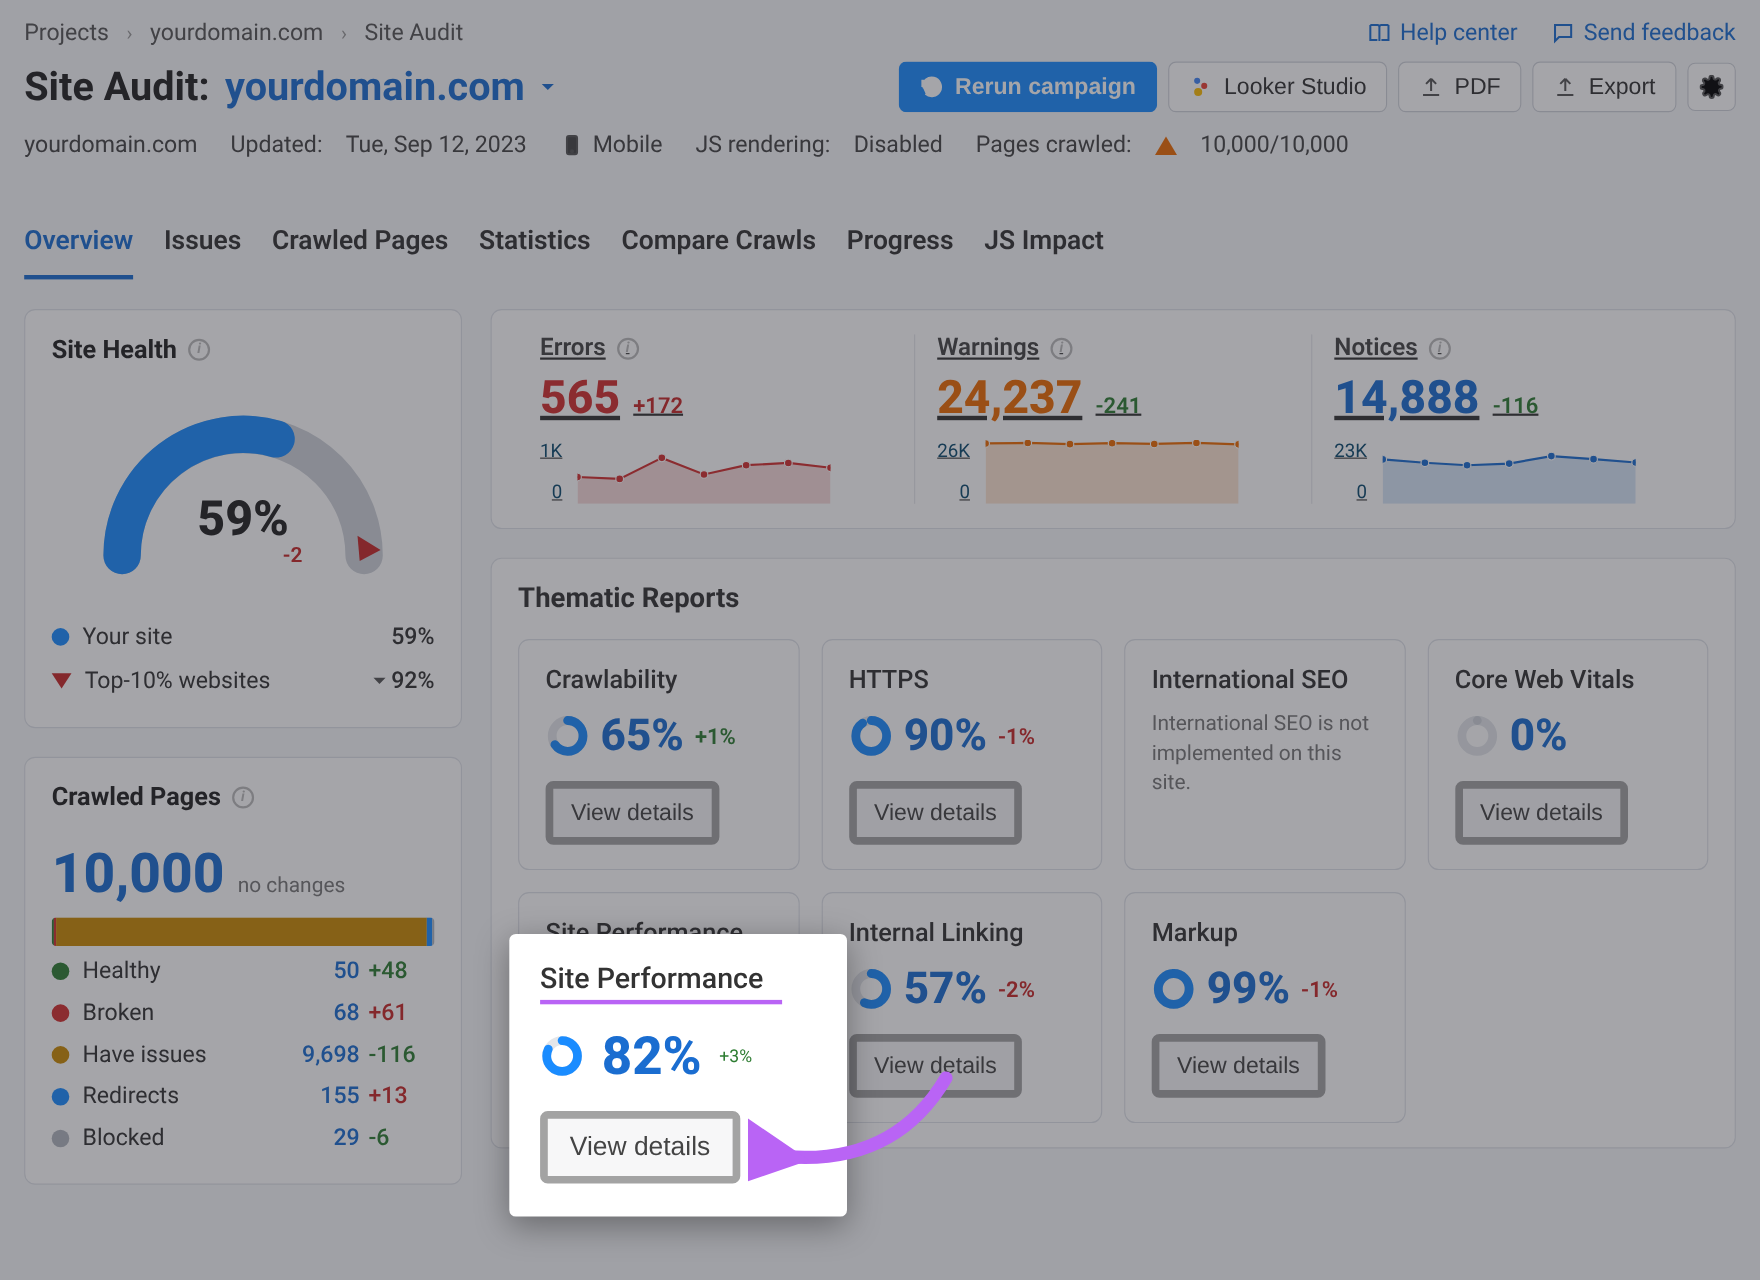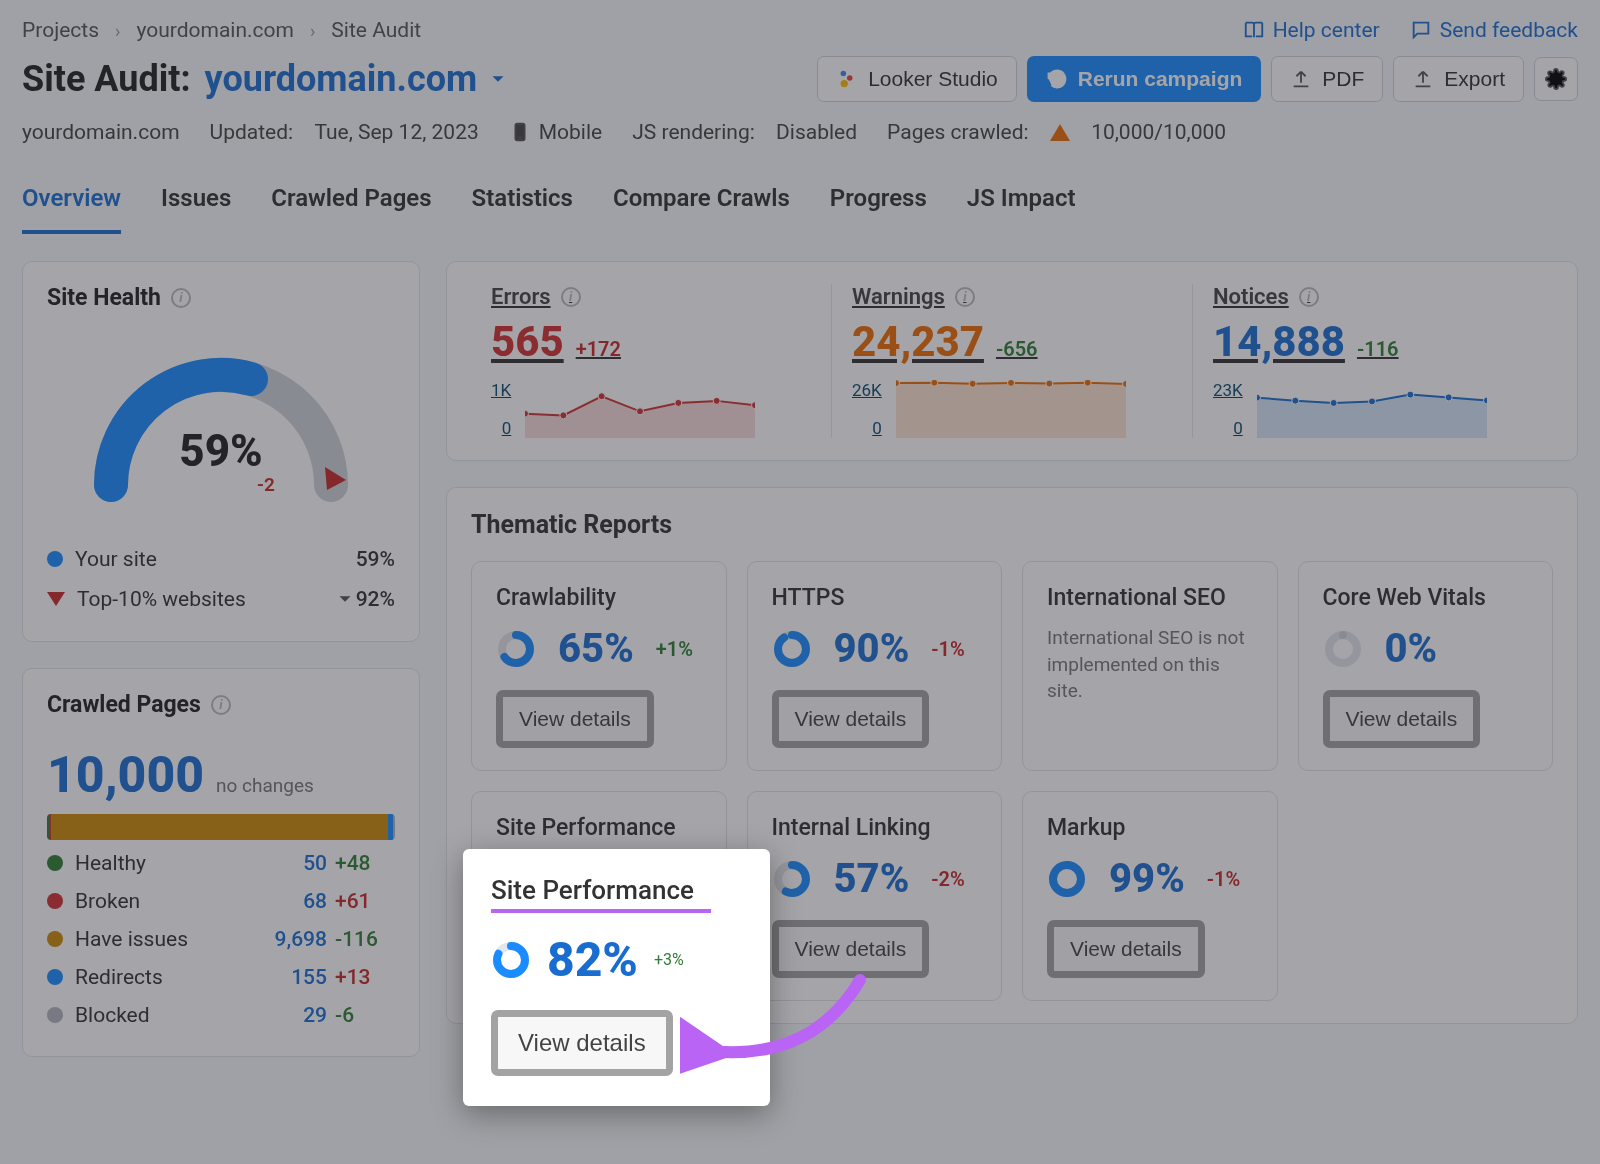--- a/index.html
+++ b/index.html
@@ -16,21 +16,21 @@
 .title-left { display: flex; align-items: center; gap: 14px; }
 .title-left h1 { font-size: 36px; font-weight: 700; color: #222; }
 .title-left .domain { font-size: 36px; font-weight: 700; color: #1a6dd0; display: flex; align-items: center; gap: 10px; }
 .title-right { display: flex; align-items: center; gap: 10px; }
 .btn { display: inline-flex; align-items: center; gap: 10px; padding: 10px 18px; border-radius: 7px; font-size: 21px; font-weight: 600; cursor: pointer; border: 1px solid transparent; }
 .btn-primary { background: #1a8cff; color: #fff; }
 .btn-outline { background: #fff; border: 1px solid #cfd3da; color: #333; font-weight: 500; }
 .btn-icon-only { background: #fff; border: 1px solid #cfd3da; width: 44px; height: 44px; justify-content: center; padding: 0; }
 .meta-row { display: flex; align-items: center; gap: 30px; margin-top: 18px; font-size: 21px; color: #444; }
 .meta-row .item { display: flex; align-items: center; gap: 8px; }
-.tabs { display: flex; gap: 40px; margin-top: 40px; border-bottom: 1px solid transparent; text-align: right; }
+.tabs { display: flex; gap: 28px; margin-top: 60px; border-bottom: 1px solid transparent; text-align: right; }
 .tab { font-size: 24px; font-weight: 600; color: #333; padding-bottom: 18px; cursor: pointer; }
 .tab.active { color: #1a6dd0; border-bottom: 4px solid #1a6dd0; }
 .content { display: flex; gap: 26px; margin-top: 26px; }
 .left-col { width: 398px; display: flex; flex-direction: column; gap: 26px; }
 .right-col { flex: 1; display: flex; flex-direction: column; gap: 26px; }
 .card { background: #fff; border: 1px solid #dfe2e8; border-radius: 10px; padding: 22px 24px; }
 .card h3 { font-size: 23px; font-weight: 700; display: flex; align-items: center; gap: 10px; color: #222; }
 .info-i { display: inline-flex; width: 20px; height: 20px; border-radius: 50%; border: 2px solid #bbb; color: #bbb; align-items: center; justify-content: center; font-size: 13px; font-style: italic; font-weight: 700; }
 .gauge-wrap { position: relative; width: 300px; height: 180px; margin: 24px auto 0; }
 .gauge-wrap svg { display: block; }
@@ -63,21 +63,21 @@
 .sum-col .bigval .d { font-size: 20px; font-weight: 600; }
 .errors-c { color: #d32f2f; }
 .warnings-c { color: #ed6c02; }
 .notices-c { color: #1a6dd0; }
 .spark-wrap { display: flex; align-items: center; margin-top: 14px; gap: 14px; }
 .spark-labels { display: flex; flex-direction: column; justify-content: space-between; height: 58px; font-size: 17px; color: #0c4a6e; text-align: right; }
 .thematic h2 { font-size: 25px; font-weight: 700; margin-bottom: 22px; }
 .tgrid { display: grid; grid-template-columns: repeat(4, 1fr); gap: 20px; }
 .tcard { background: #fff; border: 1px solid #dfe2e8; border-radius: 10px; padding: 22px 24px; min-height: 210px; display: flex; flex-direction: column; }
 .tcard h5 { font-size: 23px; font-weight: 500; color: #333; margin-bottom: 14px; }
-.tcard .pct-row { display: flex; align-items: center; gap: 22px; margin-bottom: 18px; }
+.tcard .pct-row { display: flex; align-items: center; gap: 10px; margin-bottom: 18px; }
 .donut { width: 40px; height: 40px; }
 .tcard .pct { font-size: 40px; font-weight: 800; color: #1a6dd0; }
 .tcard .pd { font-size: 20px; font-weight: 600; }
 .tcard .note { font-size: 19px; color: #777; line-height: 1.4; margin-bottom: auto; }
 .viewbtn { display: inline-flex; align-items: center; padding: 10px 16px; border: 7px solid #a3a3a3; border-radius: 7px; font-size: 21px; color: #444; background: #f7f7f8; cursor: pointer; width: fit-content; margin-top: auto; }
 .highlight-card { position: absolute; z-index: 10; background: #fff; border-radius: 6px; box-shadow: 0 8px 30px rgba(0,0,0,0.35); padding: 26px 28px 30px; }
 .highlight-card h5 { font-size: 26px; font-weight: 500; color: #333; margin-bottom: 4px; }
 .hl-underline { height: 4px; background: #b964f5; width: 220px; margin-bottom: 18px; }
 .highlight-card .pct-row { display: flex; align-items: center; gap: 16px; margin-bottom: 22px; }
 .highlight-card .pct { font-size: 48px; font-weight: 800; color: #1a6dd0; }
@@ -118,33 +118,33 @@
     <div class="title-left">
       <h1>Site Audit:</h1>
       <div class="domain">
         <span>yourdomain.com</span>
         <svg class="icon" viewBox="0 0 24 24">
             <path d="M6 9l6 6 6-6z"></path>
           </svg>
       </div>
     </div>
     <div class="title-right">
+      <button class="btn btn-primary">
+        <svg class="icon" viewBox="0 0 24 24" fill="none" stroke="#fff" stroke-width="2.5">
+            <path d="M3 12a9 9 0 1 1 3 6.7M3 12V5m0 7h7"></path>
+          </svg>
+        <span>Rerun campaign</span>
+      </button>
       <button class="btn btn-outline">
         <svg class="icon" viewBox="0 0 24 24">
             <circle cx="8" cy="6" r="3" fill="#4285f4"></circle>
             <circle cx="15" cy="11" r="3" fill="#ea4335"></circle>
             <circle cx="9" cy="17" r="4" fill="#fbbc04"></circle>
           </svg>
         <span>Looker Studio</span>
-      </button>
-      <button class="btn btn-primary">
-        <svg class="icon" viewBox="0 0 24 24" fill="none" stroke="#fff" stroke-width="2.5">
-            <path d="M3 12a9 9 0 1 1 3 6.7M3 12V5m0 7h7"></path>
-          </svg>
-        <span>Rerun campaign</span>
       </button>
       <button class="btn btn-outline">
         <svg class="icon" viewBox="0 0 24 24" fill="none" stroke="#555" stroke-width="2">
             <path d="M12 16V4m0 0L7 9m5-5l5 5M4 20h16"></path>
           </svg>
         <span>PDF</span>
       </button>
       <button class="btn btn-outline">
         <svg class="icon" viewBox="0 0 24 24" fill="none" stroke="#555" stroke-width="2">
             <path d="M12 16V4m0 0L7 9m5-5l5 5M4 20h16"></path>
@@ -293,21 +293,21 @@
                   <circle cx="76.66666666666666" cy="16.240000000000002" r="3.5" fill="#d32f2f" stroke="#fff" stroke-width="1"></circle>
                   <circle cx="115" cy="31.32" r="3.5" fill="#d32f2f" stroke="#fff" stroke-width="1"></circle>
                   <circle cx="153.33333333333331" cy="22.910000000000004" r="3.5" fill="#d32f2f" stroke="#fff" stroke-width="1"></circle>
                   <circle cx="191.66666666666669" cy="20.880000000000003" r="3.5" fill="#d32f2f" stroke="#fff" stroke-width="1"></circle>
                   <circle cx="230" cy="25.230000000000004" r="3.5" fill="#d32f2f" stroke="#fff" stroke-width="1"></circle>
                 </svg>
               </div>
             </div>
             <div class="sum-col">
               <h4>Warnings <span class="info-i">i</span></h4>
-              <div class="bigval warnings-c">24,237 <span class="d pos">-656</span></div>
+              <div class="bigval warnings-c">24,237 <span class="d pos">-241</span></div>
               <div class="spark-wrap">
                 <div class="spark-labels">
                   <span>26K</span>
                   <span>0</span>
                 </div>
                 <svg width="230" height="58">
                   <path d="M0,3.1230769230769226 L38.33333333333333,2.6769230769230745 L76.66666666666666,3.792307692307695 L115,2.9000000000000057 L153.33333333333331,3.5692307692307708 L191.66666666666669,2.6769230769230745 L230,3.9328461538461568 L230,58 L0,58 Z" fill="#ed6c02" opacity="0.18"></path>
                   <path d="M0,3.1230769230769226 L38.33333333333333,2.6769230769230745 L76.66666666666666,3.792307692307695 L115,2.9000000000000057 L153.33333333333331,3.5692307692307708 L191.66666666666669,2.6769230769230745 L230,3.9328461538461568" stroke="#ed6c02" stroke-width="2" fill="none"></path>
                   <circle cx="0" cy="3.1230769230769226" r="3.5" fill="#ed6c02" stroke="#fff" stroke-width="1"></circle>
                   <circle cx="38.33333333333333" cy="2.6769230769230745" r="3.5" fill="#ed6c02" stroke="#fff" stroke-width="1"></circle>

